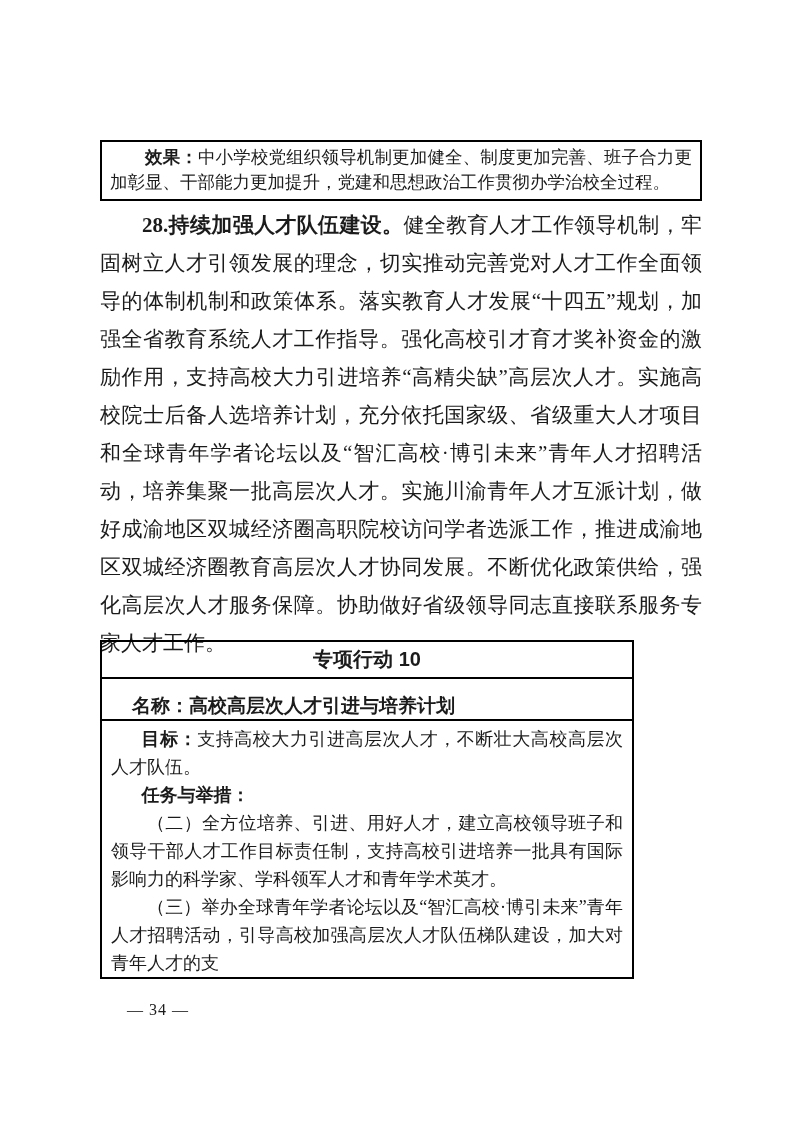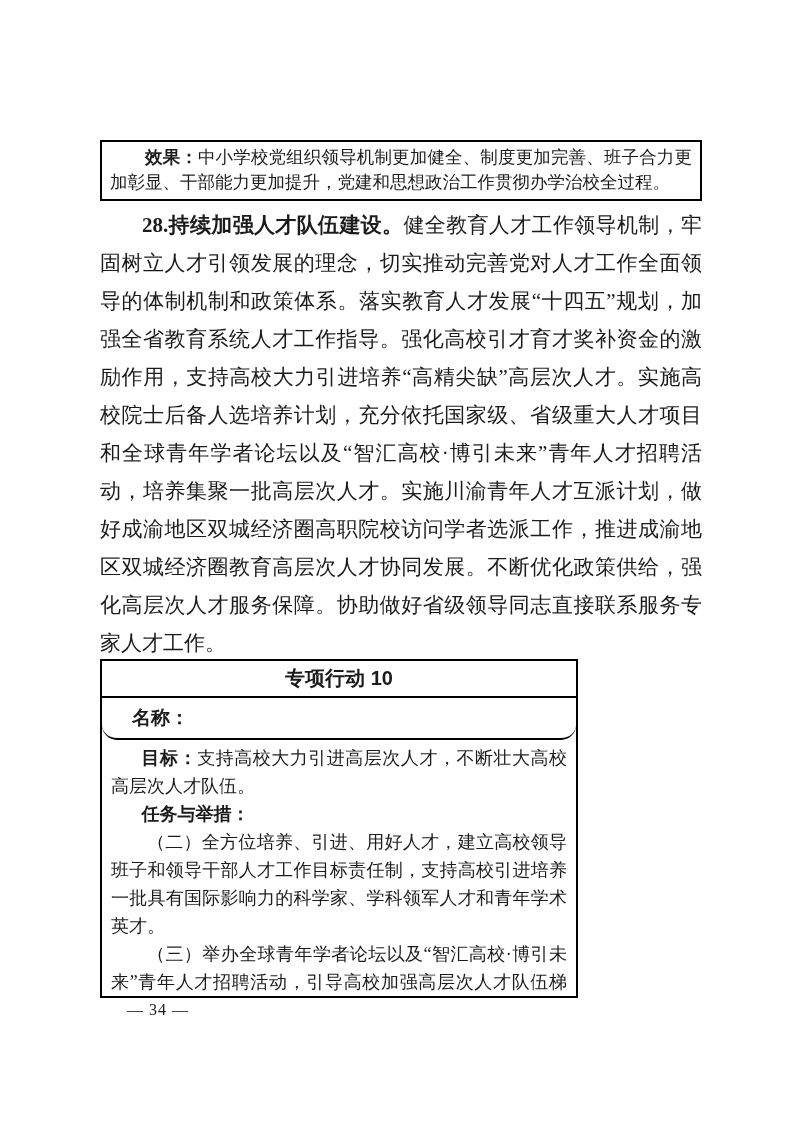--- a/index.html
+++ b/index.html
@@ -34,38 +34,37 @@
   
   .para28 {
     position: absolute; left: 100px; top: 206px;
     width: 602px;
     font-size: 21px; line-height: 38px;
     text-align: justify; text-indent: 2em; font-family: Liberation Serif, serif;
   }
   .para28 .lead { font-weight: bold; }
   
   .action-box {
-    position: absolute; left: 100px; top: 659px;
-    width: 478px; height: 339px;
+    position: absolute; left: 100px; top: 640px;
+    width: 534px; height: 339px;
     border: 2px solid #000000;
     overflow: hidden;
   }
   .ab-header {
     height: 37px;
     border-bottom: 2px solid #000000;
     display: flex; align-items: center; justify-content: center;
     font-size: 20px;
   }
   .ab-name {
     height: 42px;
     border-bottom: 2px solid #000000;
-    display: flex; align-items: center;
+    display: flex; align-items: flex-end;
     padding-left: 30px;
     font-size: 19px;
-    border-radius: 15px;
   }
   .ab-content {
     padding: 4px 9px 0 9px;
     font-size: 18px; line-height: 28px;
     text-align: justify;
   }
   .ab-content p { margin: 0; }
   .ab-content .goal,
   .ab-content .tasks { text-indent: 1.7em; }
   .ab-content .item { text-indent: 2em; }
@@ -87,20 +86,21 @@
   <div class="para28"><span class="lead">28.持续加强人才队伍建设。</span><span>健全教育人才工作领导机制，牢固树立人才引领发展的理念，切实推动完善党对人才工作全面领导的体制机制和政策体系。落实教育人才发展“十四五”规划，加强全省教育系统人才工作指导。强化高校引才育才奖补资金的激励作用，支持高校大力引进培养“高精尖缺”高层次人才。实施高校院士后备人选培养计划，充分依托国家级、省级重大人才项目和全球青年学者论坛以及“智汇高校·博引未来”青年人才招聘活动，培养集聚一批高层次人才。实施川渝青年人才互派计划，做好成渝地区双城经济圈高职院校访问学者选派工作，推进成渝地区双城经济圈教育高层次人才协同发展。不断优化政策供给，强化高层次人才服务保障。协助做好省级领导同志直接联系服务专家人才工作。</span></div>
 
   <div class="action-box">
 
     <div class="ab-header">
       <span class="hei">专项行动 10</span>
     </div>
 
     <div class="ab-name">
       <span class="hei">名称：</span>
+        <span class="hei">高校高层次人才引进与培养计划</span>
     </div>
 
     <div class="ab-content">
       <p class="goal"><span class="hei">目标：</span><span>支持高校大力引进高层次人才，不断壮大高校高层次人才队伍。</span></p>
       <p class="tasks"><span class="hei">任务与举措：</span></p>
       <p class="item">（二）全方位培养、引进、用好人才，建立高校领导班子和领导干部人才工作目标责任制，支持高校引进培养一批具有国际影响力的科学家、学科领军人才和青年学术英才。</p>
       <p class="item">（三）举办全球青年学者论坛以及“智汇高校·博引未来”青年人才招聘活动，引导高校加强高层次人才队伍梯队建设，加大对青年人才的支</p>
     </div>
 
   </div>

